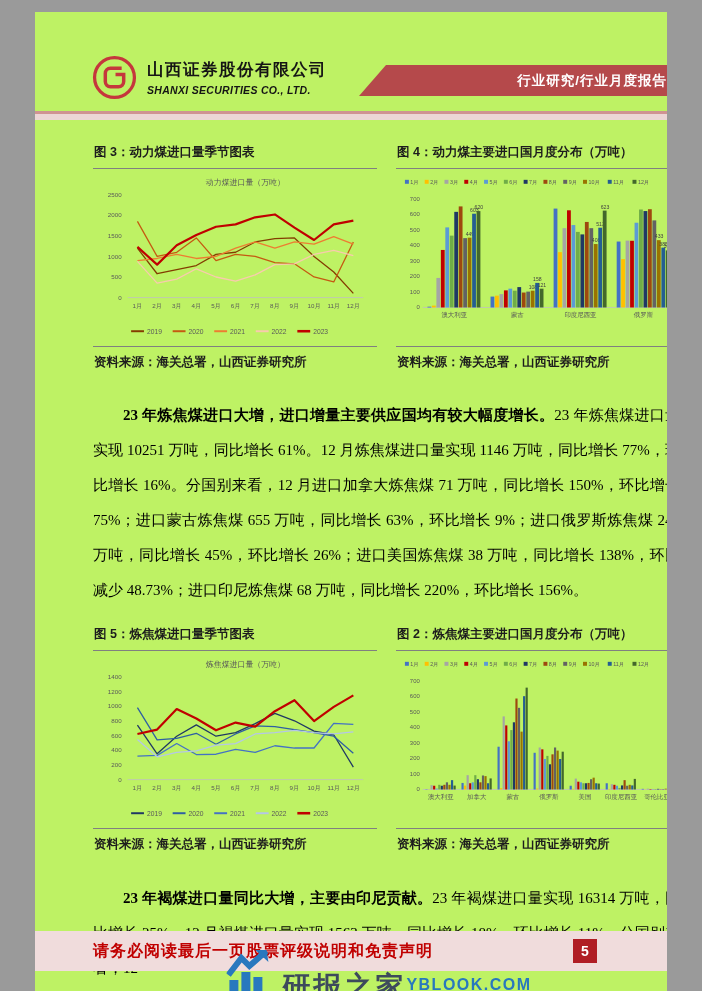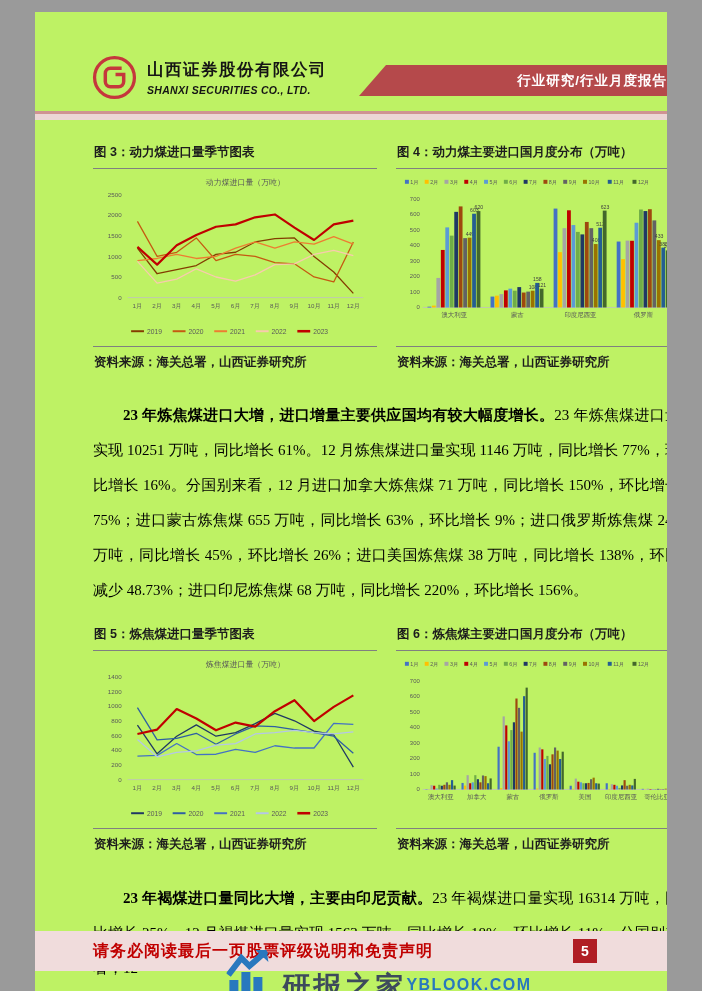--- a/index.html
+++ b/index.html
@@ -267,21 +267,21 @@
               <line x1="163.5" y1="160" x2="176.5" y2="160" stroke="#B4C7E7" stroke-width="2"></line>
               <text x="179.5" y="162.5" font-size="6.8" fill="#595959">2022</text>
               <line x1="205.5" y1="160" x2="218.5" y2="160" stroke="#C00000" stroke-width="2.6"></line>
               <text x="221.5" y="162.5" font-size="6.8" fill="#595959">2023</text>
             </svg>
           </div>
         <div class="fig-rule"></div>
         <div class="fig-source">资料来源：海关总署，山西证券研究所</div>
       </div>
       <div class="figure">
-        <div class="fig-title">图 6：炼焦煤主要进口国月度分布（万吨）</div>
+        <div class="fig-title">图 2：炼焦煤主要进口国月度分布（万吨）</div>
         <div class="fig-rule"></div>
         <div class="fig-chart">
             <svg viewBox="0 0 285 172">
               <rect x="8" y="7" width="4" height="4" fill="#4472C4"></rect>
               <text x="13.5" y="11" font-size="5.4" fill="#595959">1月</text>
               <rect x="28" y="7" width="4" height="4" fill="#FFC000"></rect>
               <text x="33.5" y="11" font-size="5.4" fill="#595959">2月</text>
               <rect x="48" y="7" width="4" height="4" fill="#A5A5A5"></rect>
               <text x="53.5" y="11" font-size="5.4" fill="#595959">3月</text>
               <rect x="68" y="7" width="4" height="4" fill="#C00000"></rect>

